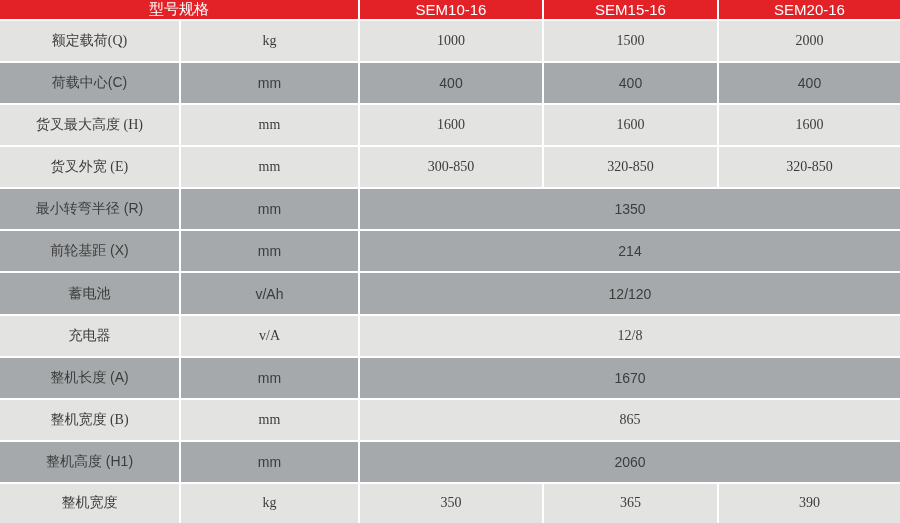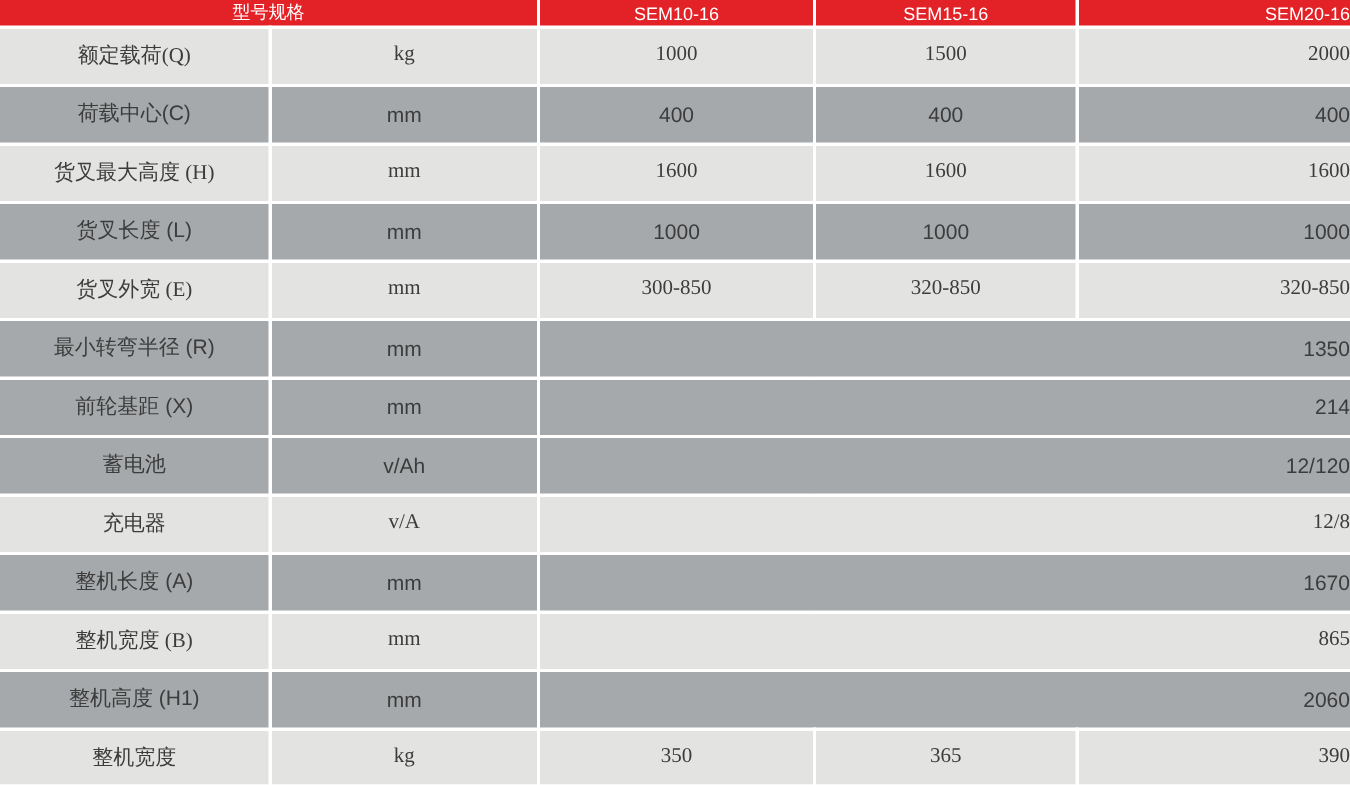--- a/index.html
+++ b/index.html
@@ -20,24 +20,24 @@
     border-collapse:collapse;table-layout:fixed;
   }
   th,td{
     padding:0;margin:0;
     text-align:center;vertical-align:middle;
     font-weight:normal;font-size:14px;color:var(--cell-text);
     border-right:2px solid var(--divider);
     border-bottom:2px solid var(--divider);
     overflow:hidden;white-space:nowrap;
   }
-  th:last-child,td:last-child{border-right:none;text-align:right;}
+  th:last-child,td:last-child{border-right:none;}
   tbody tr:last-child td{border-bottom:none;}
   thead th{
-    background:var(--accent);color:var(--header-text);font-size:12px;
+    background:var(--accent);color:var(--header-text);font-size:15px;
   }
   tr.light td{background:var(--row-light);font-family:Liberation Serif, serif;}
   tr.dark td{background:var(--row-dark);}
 </style>
 </head>
 <body>
 
 <table>
   <colgroup>
     <col style="width:180px">
@@ -70,27 +70,20 @@
         <td>400</td>
         <td>400</td>
         <td>400</td>
       </tr>
       <tr class="light">
         <td>货叉最大高度 (H)</td>
         <td>mm</td>
         <td>1600</td>
         <td>1600</td>
         <td>1600</td>
-      </tr>
-      <tr class="dark">
-        <td>货叉长度 (L)</td>
-        <td>mm</td>
-        <td>1000</td>
-        <td>1000</td>
-        <td>1000</td>
       </tr>
       <tr class="light">
         <td>货叉外宽 (E)</td>
         <td>mm</td>
         <td>300-850</td>
         <td>320-850</td>
         <td>320-850</td>
       </tr>
       <tr class="dark">
         <td>最小转弯半径 (R)</td>

